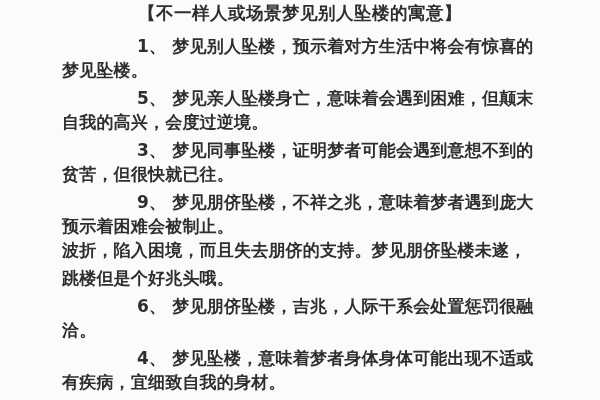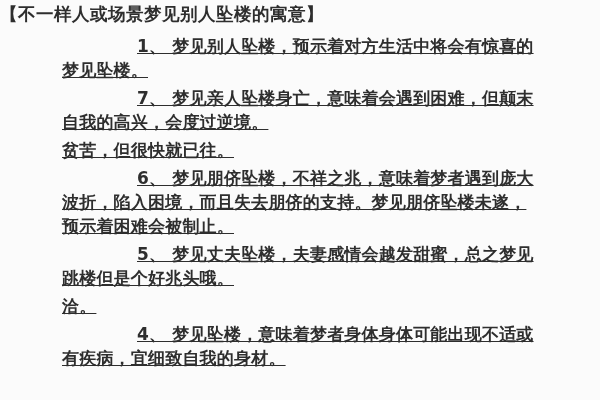--- a/index.html
+++ b/index.html
@@ -16,36 +16,37 @@
     box-sizing: border-box;
     width: 600px;
     height: 400px;
     padding-top: 2px;
     overflow: hidden;
     font-family: "DejaVu Sans", sans-serif;
     color: #2e2e2e;
     -webkit-font-smoothing: antialiased;
   }
   .heading {
+    text-align: center;
     font-size: 17.5px;
     font-weight: 700;
     line-height: 24px;
     letter-spacing: 0.5px;
     margin: 0 0 8px 0;
+    font-family: Liberation Mono, monospace;
   }
   .content {
     margin-left: 62px;
     width: 478px;
     font-size: 17px;
     font-weight: 600;
     line-height: 24px;
   }
   .para {
     margin: 0 16px 4px 0;
-    text-decoration: underline;
   }
   .line {
     height: 24px;
     white-space: nowrap;
     letter-spacing: 0.2px;
   }
   .line.indent {
     padding-left: 75px;
   }
 </style>
@@ -57,40 +58,41 @@
   <div class="heading">【不一样人或场景梦见别人坠楼的寓意】</div>
 
   <div class="content">
 
     <div class="para">
       <div class="line indent">1、 梦见别人坠楼，预示着对方生活中将会有惊喜的</div>
       <div class="line">梦见坠楼。</div>
     </div>
 
     <div class="para">
-      <div class="line indent">7、 梦见亲人坠楼身亡，意味着会遇到困难，但颠末</div>
+      <div class="line indent">5、 梦见亲人坠楼身亡，意味着会遇到困难，但颠末</div>
       <div class="line">自我的高兴，会度过逆境。</div>
     </div>
 
     <div class="para">
+      <div class="line indent">3、 梦见同事坠楼，证明梦者可能会遇到意想不到的</div>
       <div class="line">贫苦，但很快就已往。</div>
     </div>
 
     <div class="para">
-      <div class="line indent">6、 梦见朋侪坠楼，不祥之兆，意味着梦者遇到庞大</div>
+      <div class="line indent">9、 梦见朋侪坠楼，不祥之兆，意味着梦者遇到庞大</div>
+      <div class="line">预示着困难会被制止。</div>
       <div class="line">波折，陷入困境，而且失去朋侪的支持。梦见朋侪坠楼未遂，</div>
-      <div class="line">预示着困难会被制止。</div>
     </div>
 
     <div class="para">
-      <div class="line indent">5、 梦见丈夫坠楼，夫妻感情会越发甜蜜，总之梦见</div>
       <div class="line">跳楼但是个好兆头哦。</div>
     </div>
 
     <div class="para">
+      <div class="line indent">6、 梦见朋侪坠楼，吉兆，人际干系会处置惩罚很融</div>
       <div class="line">洽。</div>
     </div>
 
     <div class="para">
       <div class="line indent">4、 梦见坠楼，意味着梦者身体身体可能出现不适或</div>
       <div class="line">有疾病，宜细致自我的身材。</div>
     </div>
 
   </div>
 </div>

